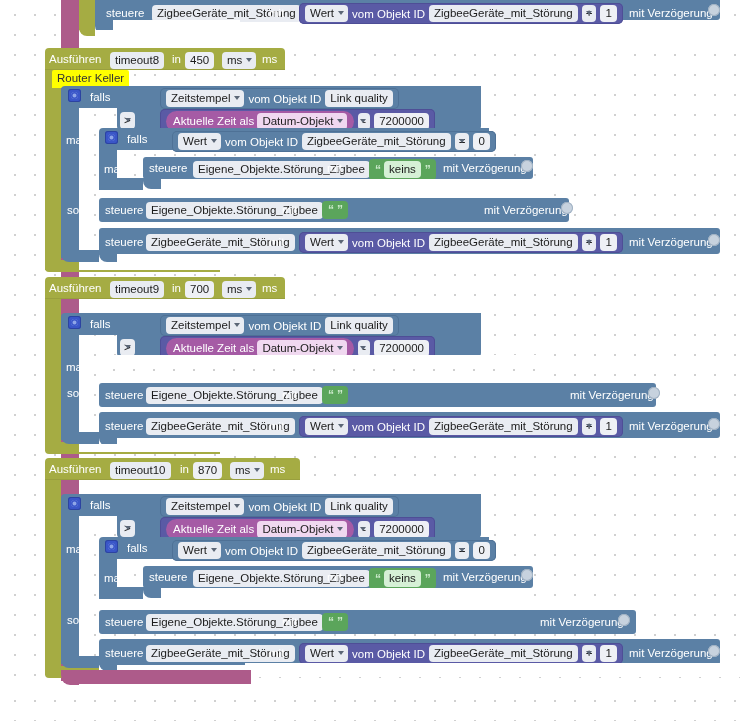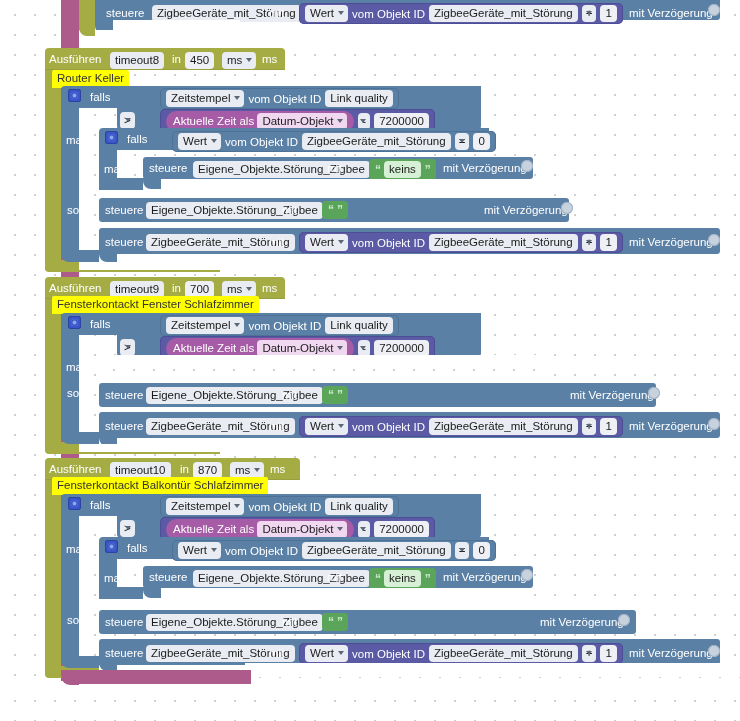--- a/index.html
+++ b/index.html
@@ -244,21 +244,20 @@
   <div class="abs" style="left:185px;top:280px;">
     <span class="fld num">700</span>
   </div>
   <div class="abs" style="left:222px;top:280px;">
     <span class="fld drop">ms</span>
   </div>
   <div class="lbl" style="left:262px;top:281px;">ms</div>
   <div class="olive olive-rail abs" style="left:45px;top:299px;width:16px;height:152px;"></div>
   <div class="olive abs" style="left:45px;top:442px;width:175px;height:12px;border-bottom-left-radius:4px;"></div>
 
-  <div class="ytag" style="left:52px;top:296px;">Fensterkontackt Fenster Schlafzimmer</div>
 
   <div class="blue abs" style="left:61px;top:313px;width:420px;height:22px;border-top-left-radius:4px;"></div>
   <div class="gear" style="left:68px;top:316px;"></div>
   <div class="lbl" style="left:90px;top:317px;">falls</div>
   <div class="blue abs" style="left:61px;top:335px;width:18px;height:105px;"></div>
   <div class="blue abs round-bl" style="left:61px;top:432px;width:80px;height:12px;"></div>
 
   <div class="blue abs" style="left:117px;top:313px;width:364px;height:44px;border-radius:4px;"></div>
   <div class="abs" style="left:120px;top:338px;">
     <span class="fld drop small">&gt;</span>
@@ -323,21 +322,20 @@
   <div class="abs" style="left:193px;top:461px;">
     <span class="fld num">870</span>
   </div>
   <div class="abs" style="left:230px;top:461px;">
     <span class="fld drop">ms</span>
   </div>
   <div class="lbl" style="left:270px;top:462px;">ms</div>
   <div class="olive olive-rail abs" style="left:45px;top:480px;width:16px;height:195px;"></div>
   <div class="olive abs" style="left:45px;top:666px;width:200px;height:12px;border-bottom-left-radius:4px;"></div>
 
-  <div class="ytag" style="left:52px;top:477px;">Fensterkontackt Balkontür Schlafzimmer</div>
 
   <div class="blue abs" style="left:61px;top:494px;width:420px;height:22px;border-top-left-radius:4px;"></div>
   <div class="gear" style="left:68px;top:497px;"></div>
   <div class="lbl" style="left:90px;top:498px;">falls</div>
   <div class="blue abs" style="left:61px;top:516px;width:18px;height:148px;"></div>
   <div class="blue abs round-bl" style="left:61px;top:656px;width:80px;height:12px;"></div>
 
   <div class="blue abs" style="left:117px;top:494px;width:364px;height:44px;border-radius:4px;"></div>
   <div class="abs" style="left:120px;top:519px;">
     <span class="fld drop small">&gt;</span>

